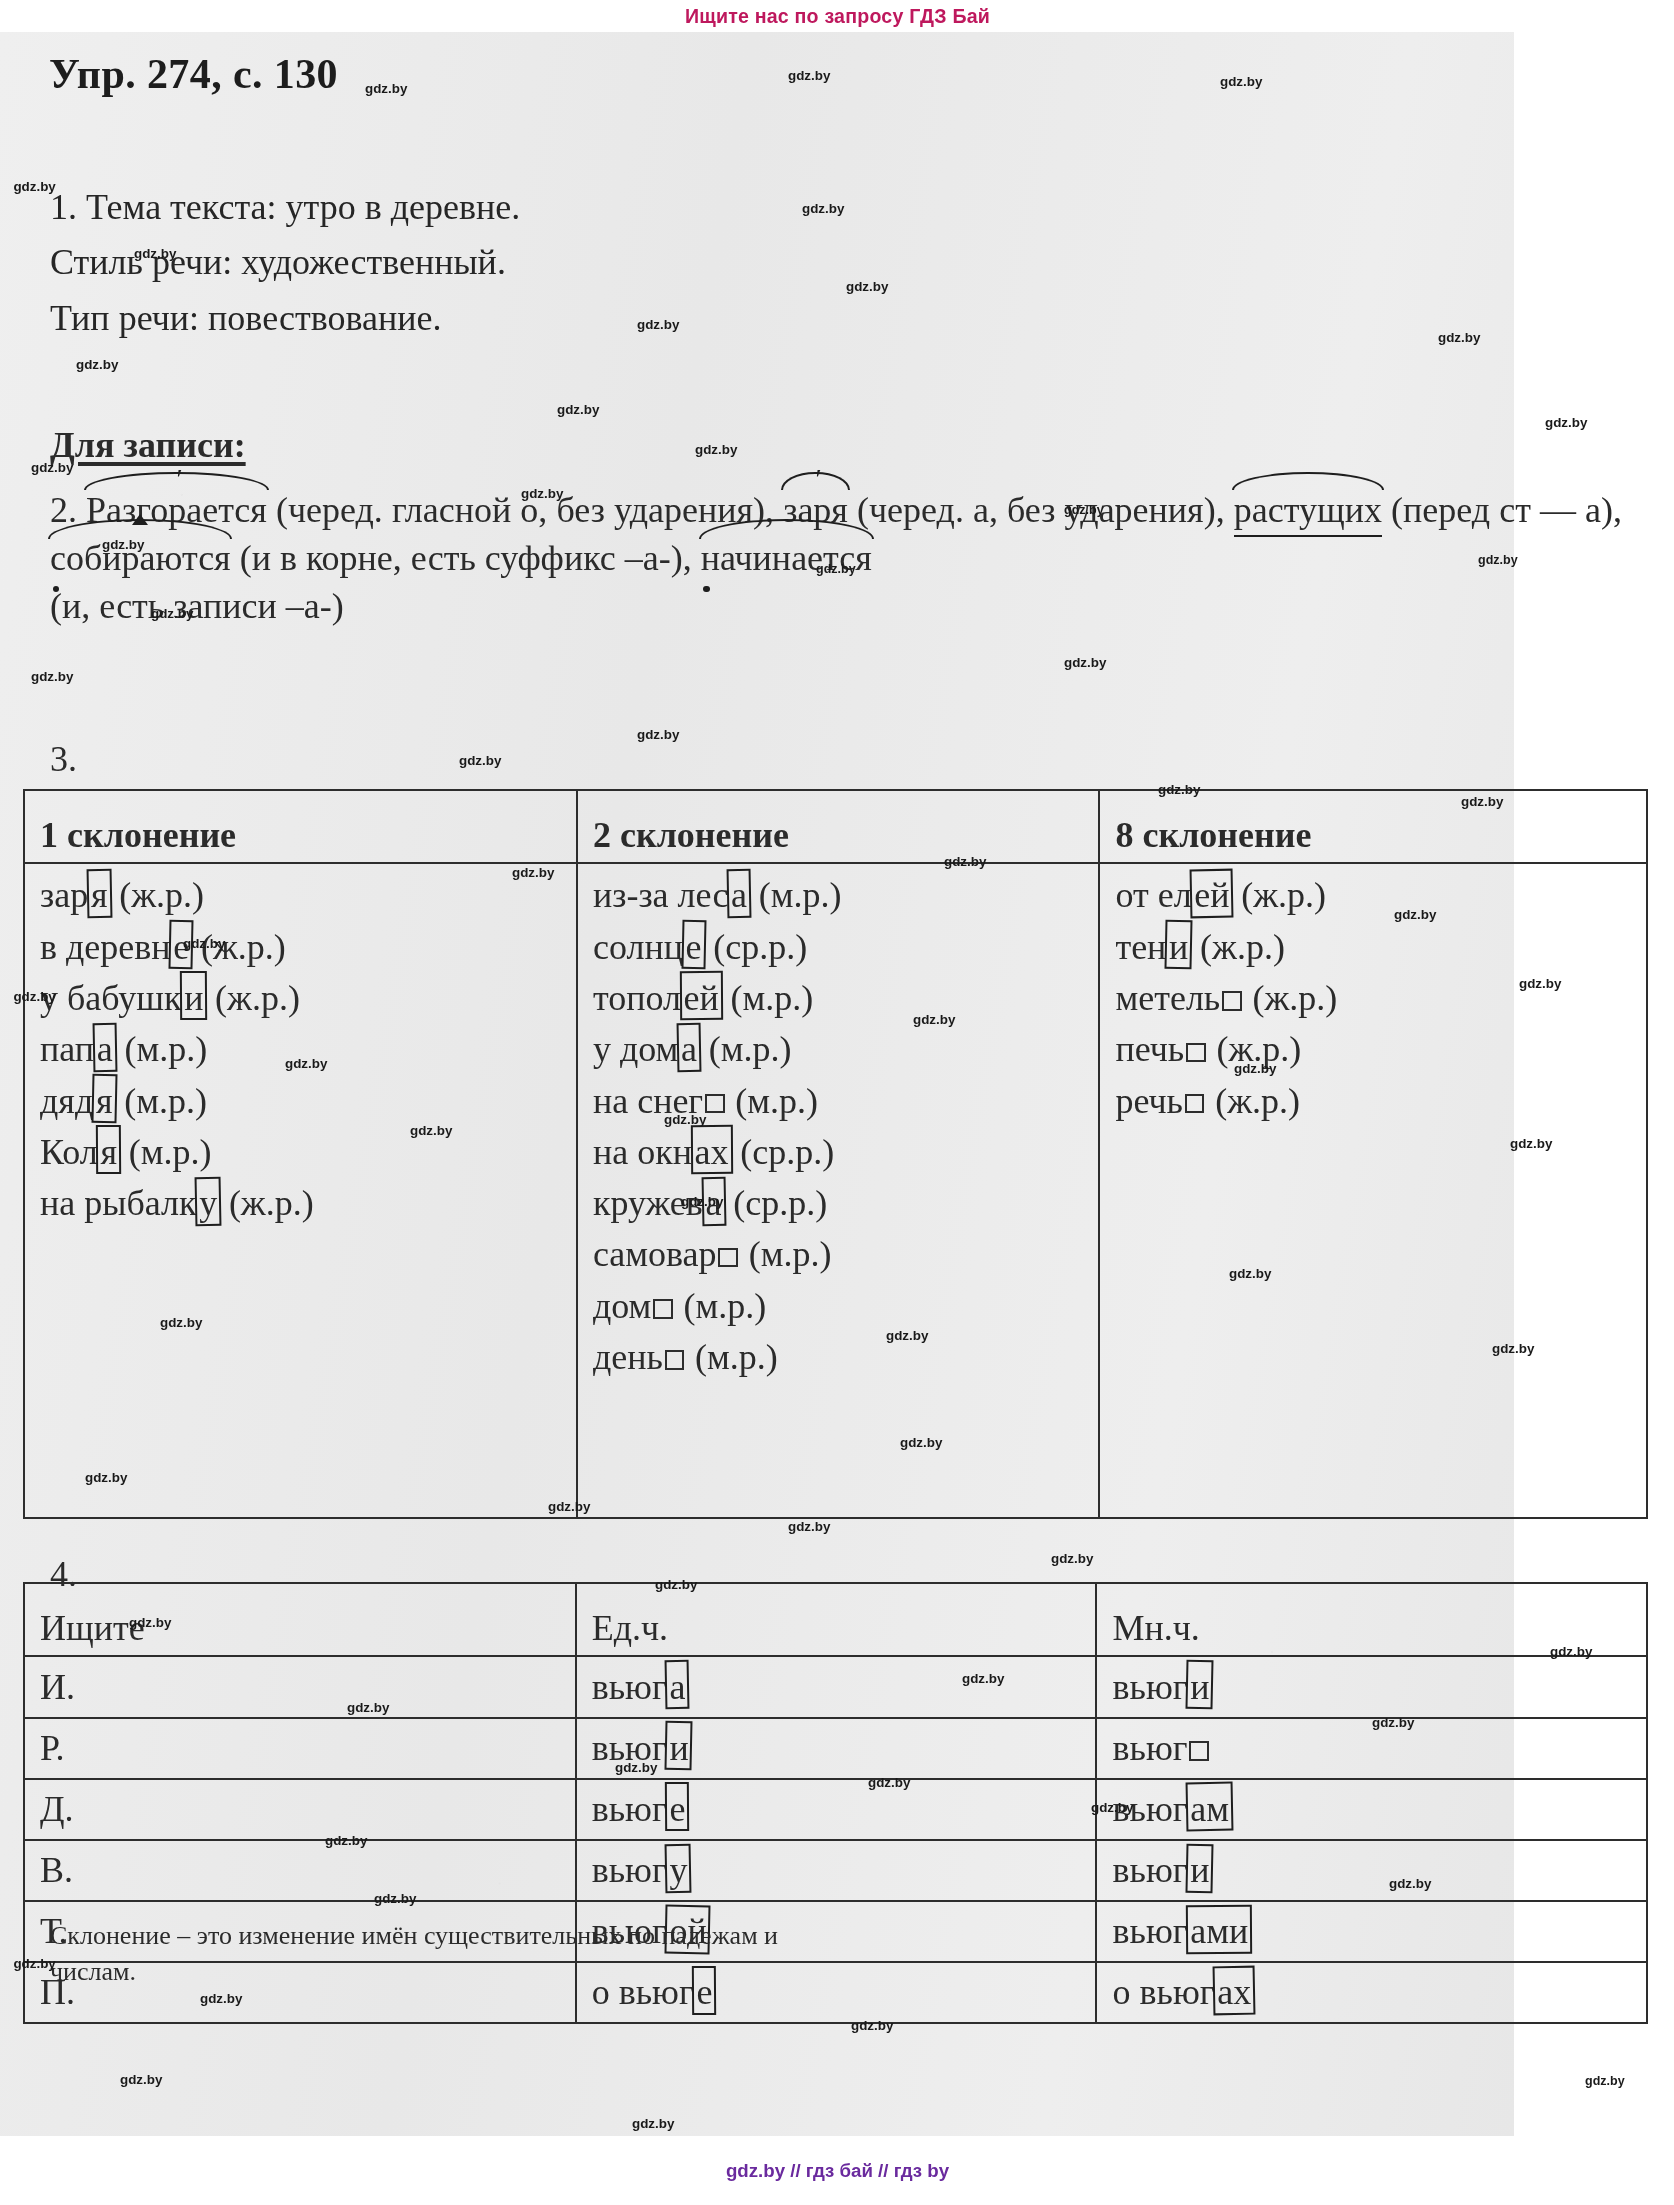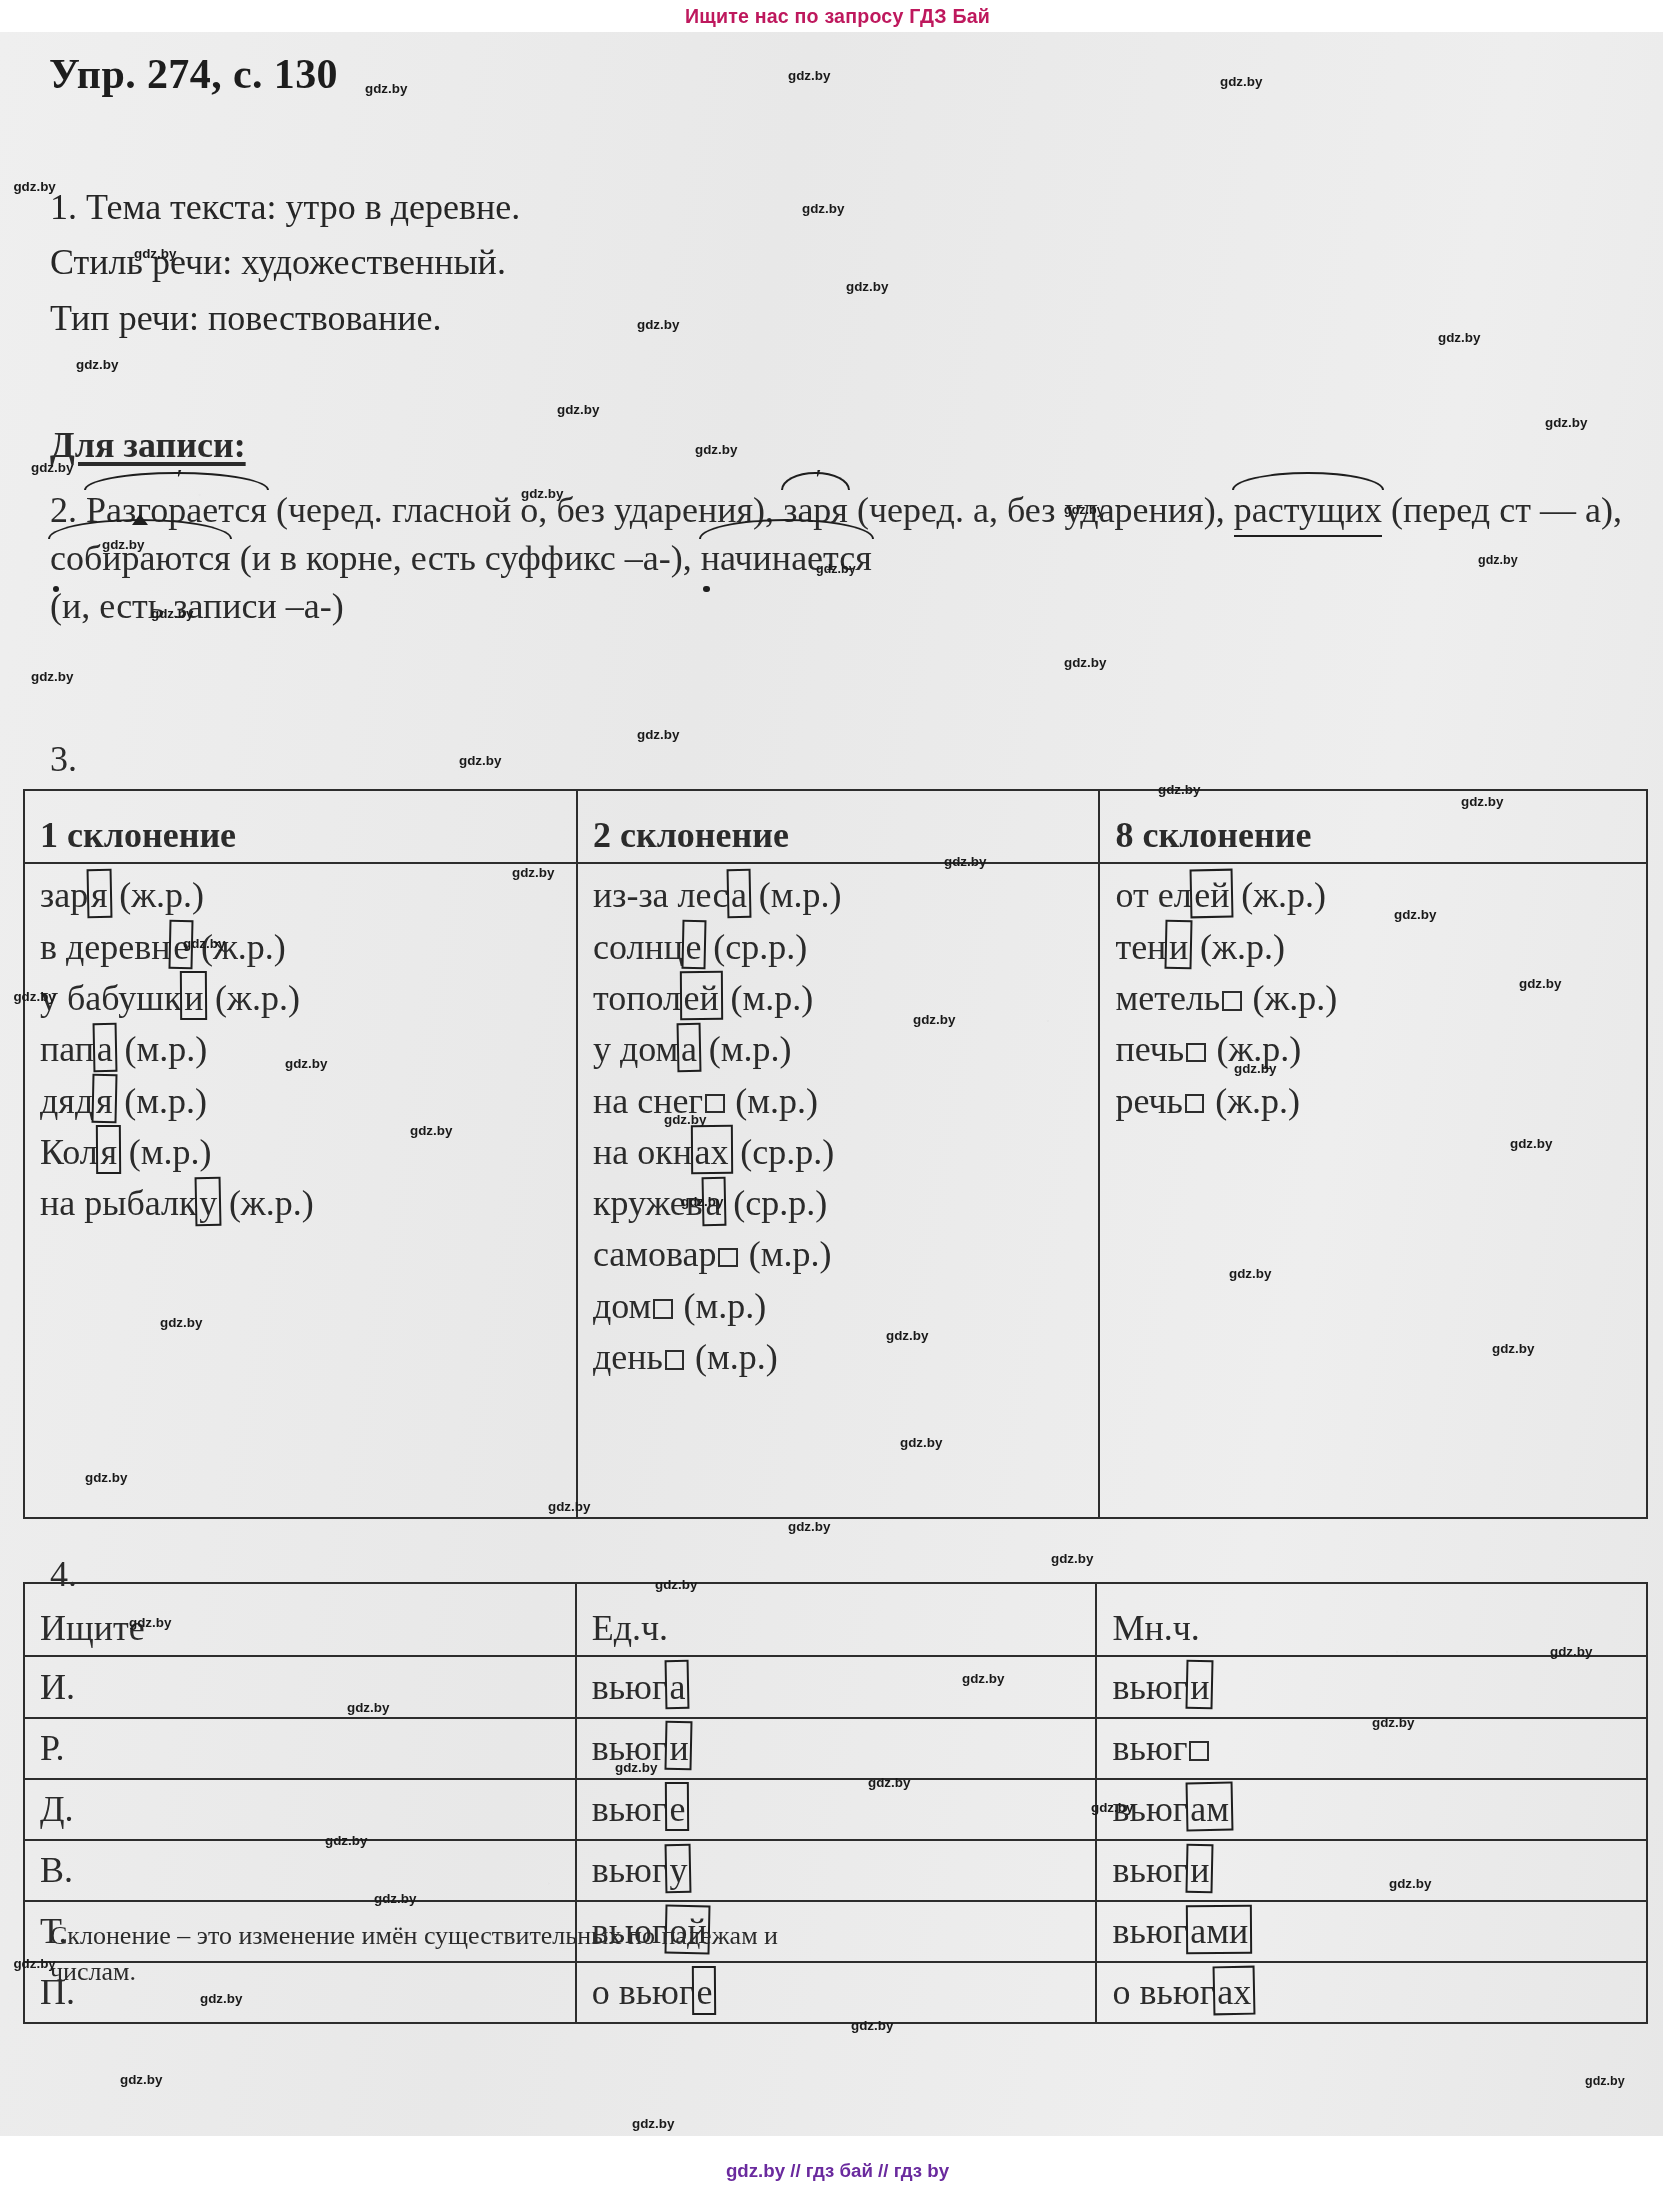--- a/index.html
+++ b/index.html
@@ -7,21 +7,21 @@
     width:1675px; height:2205px;
     background:#ffffff;
     font-family:"Liberation Serif", serif;
     color:#2b2b2b;
     position:relative;
     overflow:hidden;
   }
   .page {
     position:absolute;
     left:0; top:32px;
-    width:1663px; height:2104px;
+    width:1514px; height:2104px;
     background:#ececec;
     background-image:
       radial-gradient(circle at 12% 22%, rgba(0,0,0,0.020) 0 0.9px, transparent 1.3px),
       radial-gradient(circle at 63% 47%, rgba(0,0,0,0.018) 0 0.9px, transparent 1.3px),
       radial-gradient(circle at 84% 77%, rgba(0,0,0,0.020) 0 0.9px, transparent 1.3px),
       radial-gradient(circle at 33% 88%, rgba(0,0,0,0.016) 0 0.9px, transparent 1.3px),
       linear-gradient(100deg, #efefef 0%, #e8e8e8 40%, #eeeeee 75%, #e7e7e7 100%);
   }
   .banner {
     position:absolute; left:0; top:0; width:1675px; height:32px;

